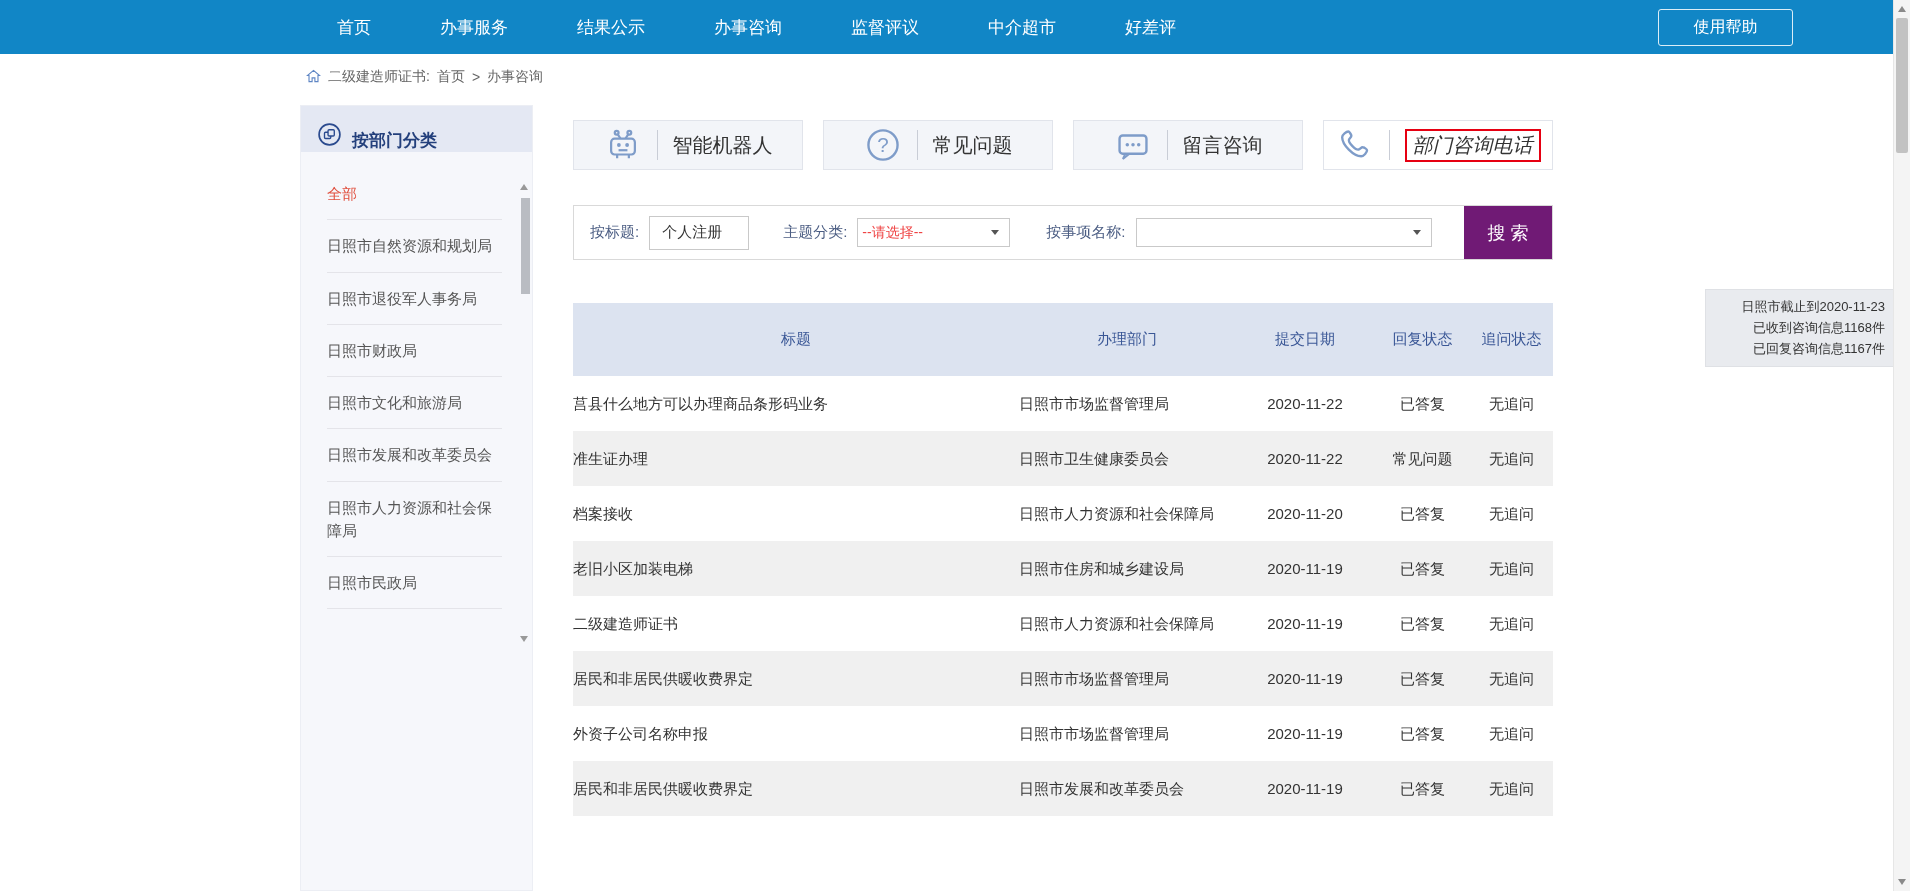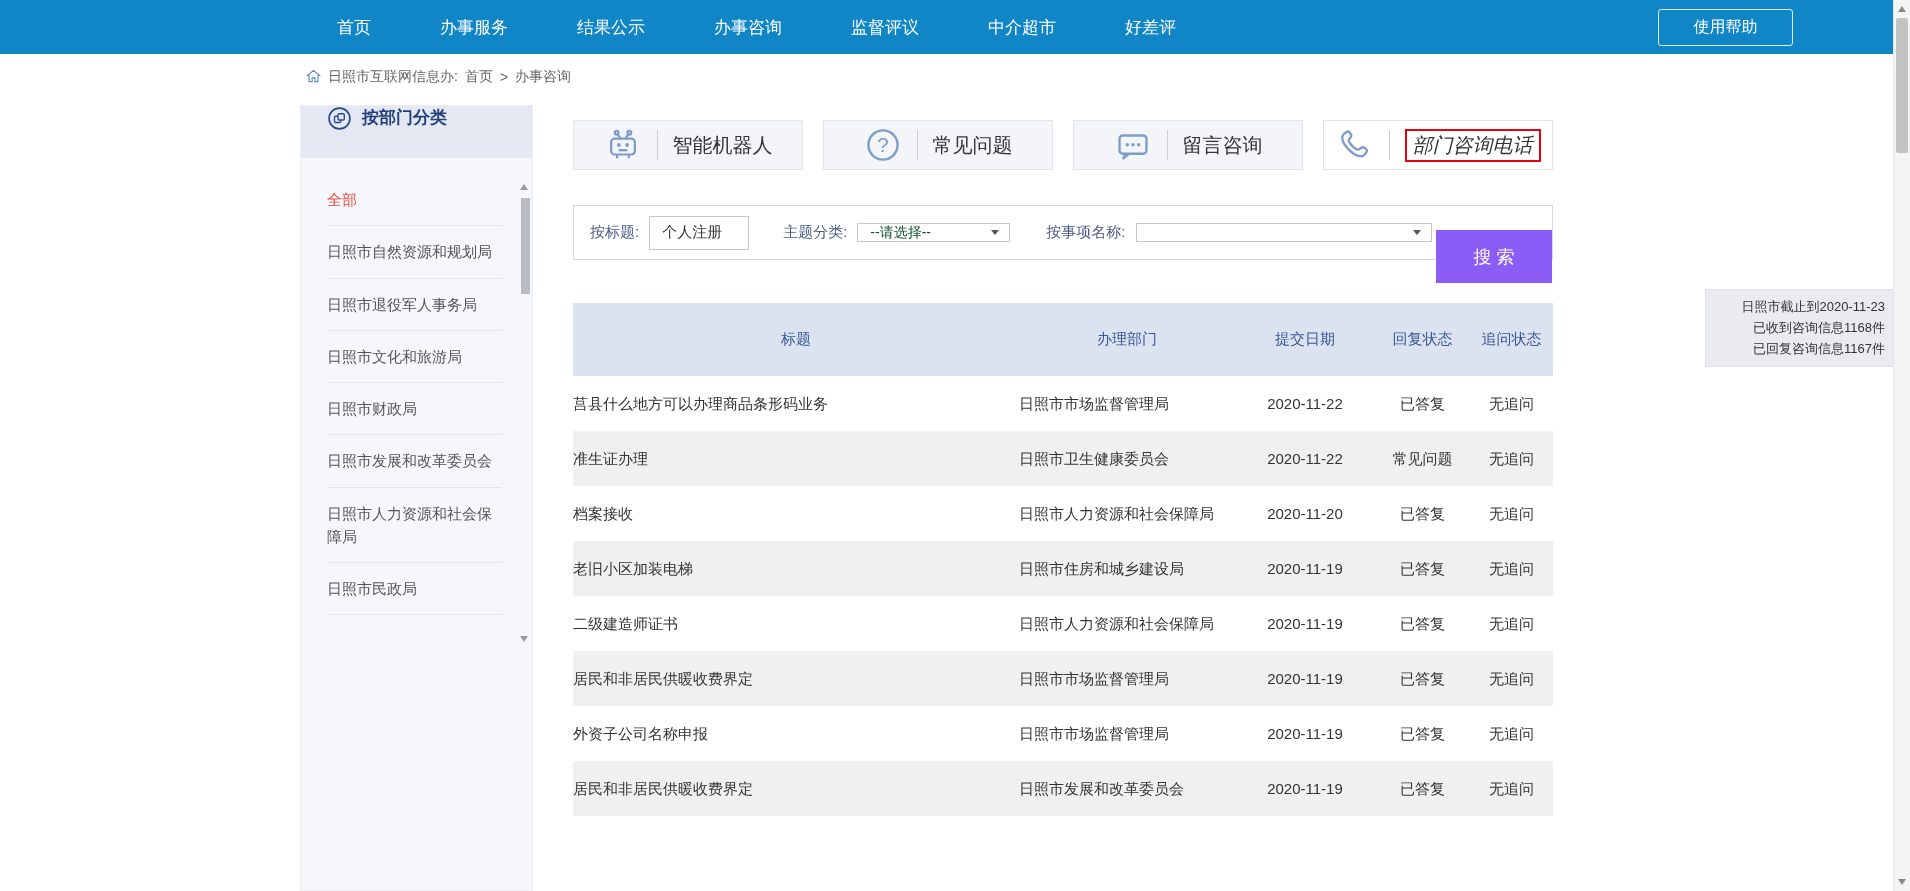--- a/index.html
+++ b/index.html
@@ -17,21 +17,21 @@
     position:absolute; right:100px; top:9px; width:135px; height:37px;
     background:transparent; border:1px solid rgba(255,255,255,.85); border-radius:3px;
     color:#fff; font-size:16px; font-family:inherit; cursor:pointer;margin-left:24px;
   }
   
   .breadcrumb { position:absolute; top:68px; left:306px; display:flex; align-items:center; gap:7px; font-size:14px; color:#666; }
   .breadcrumb .bc-link { color:#666; text-decoration:none; cursor:pointer; }
   .house { display:inline-flex; margin-top:-2px; }
   
   .sidebar { position:absolute; left:300px; top:105px; width:233px; bottom:0; background:#f6f7fb; border:1px solid #eceef4; }
-  .sidebar-header { height:52px; background:#e4e8f3; display:flex; align-items:flex-start; gap:10px; padding-left:26px; font-size:17px; font-weight:bold; color:#24407c; }
+  .sidebar-header { height:46px; background:#e4e8f3; display:flex; align-items:flex-end; gap:10px; padding-left:16px; font-size:17px; font-weight:bold; color:#24407c; }
   .sidebar-list { margin:16px 30px 0 26px; }
   .sidebar-item { font-size:15px; color:#555; padding:14px 0; border-bottom:1px solid #e4e4e9; line-height:1.55; cursor:pointer; }
   .sidebar-item.active { color:#e0503f; }
   .side-scroll-up { position:absolute; right:4px; top:78px; width:0; height:0; border-left:4px solid transparent; border-right:4px solid transparent; border-bottom:6px solid #999; }
   .side-scroll-thumb { position:absolute; right:2px; top:92px; width:9px; height:96px; background:#b9bcc2; }
   .side-scroll-down { position:absolute; right:4px; top:530px; width:0; height:0; border-left:4px solid transparent; border-right:4px solid transparent; border-top:6px solid #999; }
   
   .main { position:absolute; left:573px; top:120px; width:980px; }
   .cards { display:flex; justify-content:space-between; }
   .card { width:230px; height:50px; background:#f3f5f9; border:1px solid #e1e4eb; display:flex; align-items:center; justify-content:center; cursor:pointer; }
@@ -41,25 +41,25 @@
   .card .divider { width:1px; height:30px; background:#c9cdd6; margin:0 15px; }
   .card-label { font-size:20px; color:#333; white-space:nowrap; }
   .card.highlighted .card-label { border:2px solid #e60012; padding:1px 6px;font-style:italic; }
   
   .searchbar { position:relative; margin-top:35px; height:55px; border:1px solid #d9d9d9; background:#fff; display:flex; align-items:center; }
   .s-label { font-size:15px; color:#4b5d83; white-space:nowrap; }
   .lbl-1 { margin-left:16px; }
   .lbl-2 { margin-left:34px; }
   .lbl-3 { margin-left:36px; }
   .s-input { margin-left:10px; width:100px; height:34px; border:1px solid #c9c9c9; font-size:15px; color:#333; padding:0 6px 0 12px; font-family:inherit; background:#fff; }
-  .s-select { margin-left:10px; height:19px; border:1px solid #c9c9c9; background:#fff; display:flex; align-items:center; justify-content:space-between; padding:0 10px 0 12px; font-size:14px; color:#14532d; cursor:pointer; }
+  .s-select { margin-left:10px; height:29px; border:1px solid #c9c9c9; background:#fff; display:flex; align-items:center; justify-content:space-between; padding:0 10px 0 4px; font-size:14px; color:#ef4444; cursor:pointer; }
   .s-select-1 { width:153px; }
   .s-select-2 { width:296px; }
   .caret { width:0; height:0; border-left:4px solid transparent; border-right:4px solid transparent; border-top:5px solid #555; }
-  .search-btn { position:absolute; right:0; top:0; height:53px; width:116px; background:#8b5cf6; border:none; color:#fff; font-size:18px; font-family:inherit; cursor:pointer;margin-top:24px; }
+  .search-btn { position:absolute; right:0; top:0; height:53px; width:88px; background:#701a75; border:none; color:#fff; font-size:18px; font-family:inherit; cursor:pointer; }
   
   .qtable { margin-top:43px; width:980px; border-collapse:collapse; table-layout:fixed; }
   .qtable thead th { background:#dce3f0; color:#3a5796; font-weight:normal; font-size:15px; height:73px; text-align:center; }
   .qtable tbody td { font-size:15px; color:#333; padding:17px 0; line-height:21px; vertical-align:middle; }
   .qtable tbody tr:nth-child(even) { background:#f0f0f0; }
   td.c-title { text-align:left; padding-left:12px; padding-right:24px; cursor:pointer; }
   td.c-dept  { text-align:left; padding-right:30px; }
   td.c-date, td.c-reply, td.c-follow { text-align:center; }
   
   .notice { position:absolute; left:1705px; top:289px; width:190px; background:#e9ebef; border:1px solid #dfe1e5; padding:7px 9px; font-size:13px; color:#333; text-align:right; line-height:1.6; }
@@ -84,43 +84,43 @@
     </nav>
   <button class="help-btn">使用帮助</button>
 </header>
 
 <div class="breadcrumb">
   <span class="house">
     <svg width="15" height="14" viewBox="0 0 16 15">
         <path d="M8 1.5 L14.5 7 H12.8 V13.5 H9.5 V9.5 H6.5 V13.5 H3.2 V7 H1.5 Z" fill="none" stroke="#5f86c4" stroke-width="1.2"></path>
       </svg>
   </span>
-  <span>日照市互联网信息办:</span>
+  <span>二级建造师证书:</span>
   <a class="bc-link">首页</a>
   <span>&gt;</span>
   <a class="bc-link">办事咨询</a>
 </div>
 
 <aside class="sidebar">
   <div class="sidebar-header">
     <span>
       <svg width="25" height="25" viewBox="0 0 24 24">
           <circle cx="12" cy="12" r="10" fill="none" stroke="#2a4a8e" stroke-width="1.6"></circle>
           <rect x="7.2" y="9.8" width="6" height="6" rx="1" fill="none" stroke="#2a4a8e" stroke-width="1.3"></rect>
           <rect x="10.6" y="7.4" width="6" height="6" rx="1" fill="#e4e8f3" stroke="#2a4a8e" stroke-width="1.3"></rect>
         </svg>
     </span>
     <span>按部门分类</span>
   </div>
   <div class="sidebar-list" id="sidebar-list">
       <div class="sidebar-item active">全部</div>
       <div class="sidebar-item">日照市自然资源和规划局</div>
       <div class="sidebar-item">日照市退役军人事务局</div>
+      <div class="sidebar-item">日照市财政局</div>
       <div class="sidebar-item">日照市文化和旅游局</div>
-      <div class="sidebar-item">日照市财政局</div>
       <div class="sidebar-item">日照市发展和改革委员会</div>
       <div class="sidebar-item">日照市人力资源和社会保障局</div>
       <div class="sidebar-item">日照市民政局</div>
     </div>
   <div class="side-scroll-up"></div>
   <div class="side-scroll-thumb"></div>
   <div class="side-scroll-down"></div>
 </aside>
 
 <main class="main">

